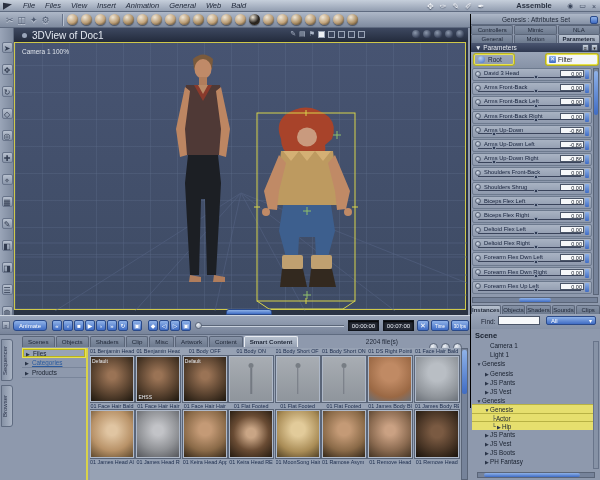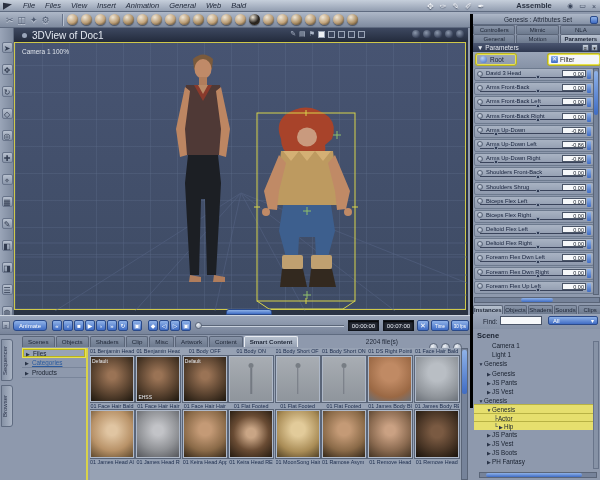--- a/index.html
+++ b/index.html
@@ -48,21 +48,21 @@
     background:
       repeating-linear-gradient(0deg, rgba(96,112,142,.30) 0 1px, transparent 1px 27px),
       repeating-linear-gradient(90deg, rgba(96,112,142,.30) 0 1px, transparent 1px 27px),
       linear-gradient(#475472,#3e4b64);}
   #camera-label{position:absolute;left:7px;top:5px;font-size:6.5px;color:#dfe4ec;z-index:5;}
   #scene-svg{position:absolute;left:0;top:0;}
   #vw-splitter{position:absolute;left:212px;top:281px;width:46px;height:6px;border-radius:3px 3px 0 0;
     background:linear-gradient(#8fb2e8,#3f6cc4);border:1px solid #2a4a8a;z-index:6;}
   
   #right-panel{position:absolute;left:470px;top:14px;width:130px;height:394px;
-    background:#8e99ad;border-left:3px solid #000000;}
+    background:#8e99ad;border-left:1px solid #000000;}
   #rp-title{position:absolute;left:0;top:0;width:130px;height:11px;
     background:linear-gradient(#aeb8c8,#8692a6);border-bottom:1px solid #5f6b80;
     font-size:6.5px;line-height:11px;text-align:center;color:#222a3a;}
   #rp-title-btn{position:absolute;right:2px;top:2px;width:8px;height:8px;border-radius:2px;
     background:linear-gradient(#8fb2e8,#3f6cc4);border:1px solid #2a4a8a;}
   .tabrow{position:absolute;left:0;width:130px;height:9px;display:flex;}
   .tab{flex:1;font-size:6px;line-height:9px;text-align:center;color:#1e2636;
     background:linear-gradient(#8692a6,#6d7a8e);border:1px solid #5a6578;border-bottom:none;margin-right:1px;border-radius:2px 2px 0 0;}
   .tab.active{background:linear-gradient(#b6c0ce,#97a2b4);font-weight:bold;}
   #rp-section{position:absolute;left:0;top:29px;width:130px;height:9px;

